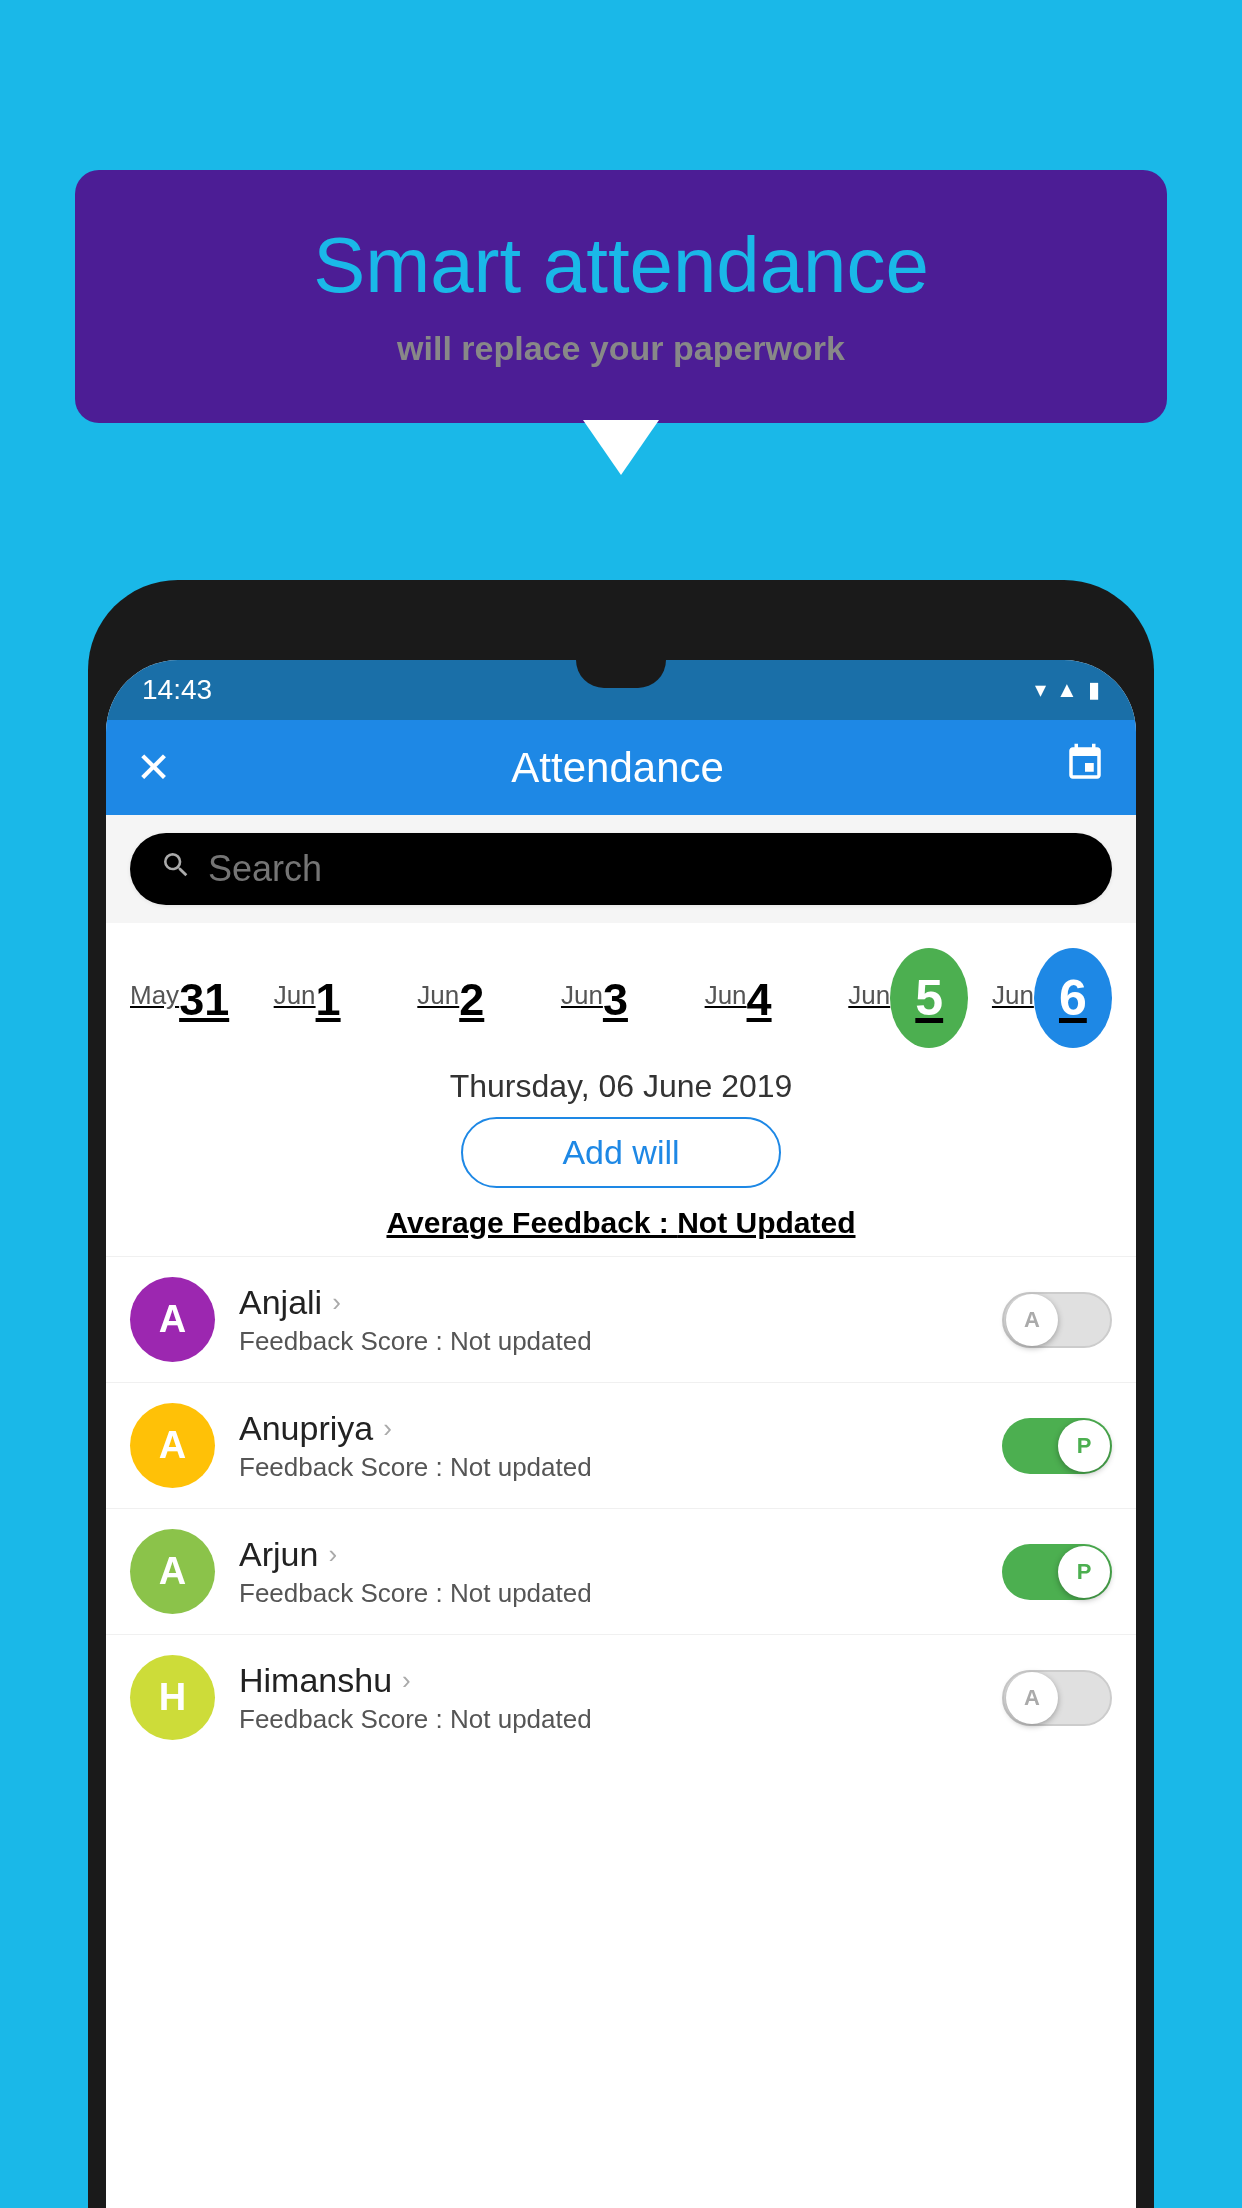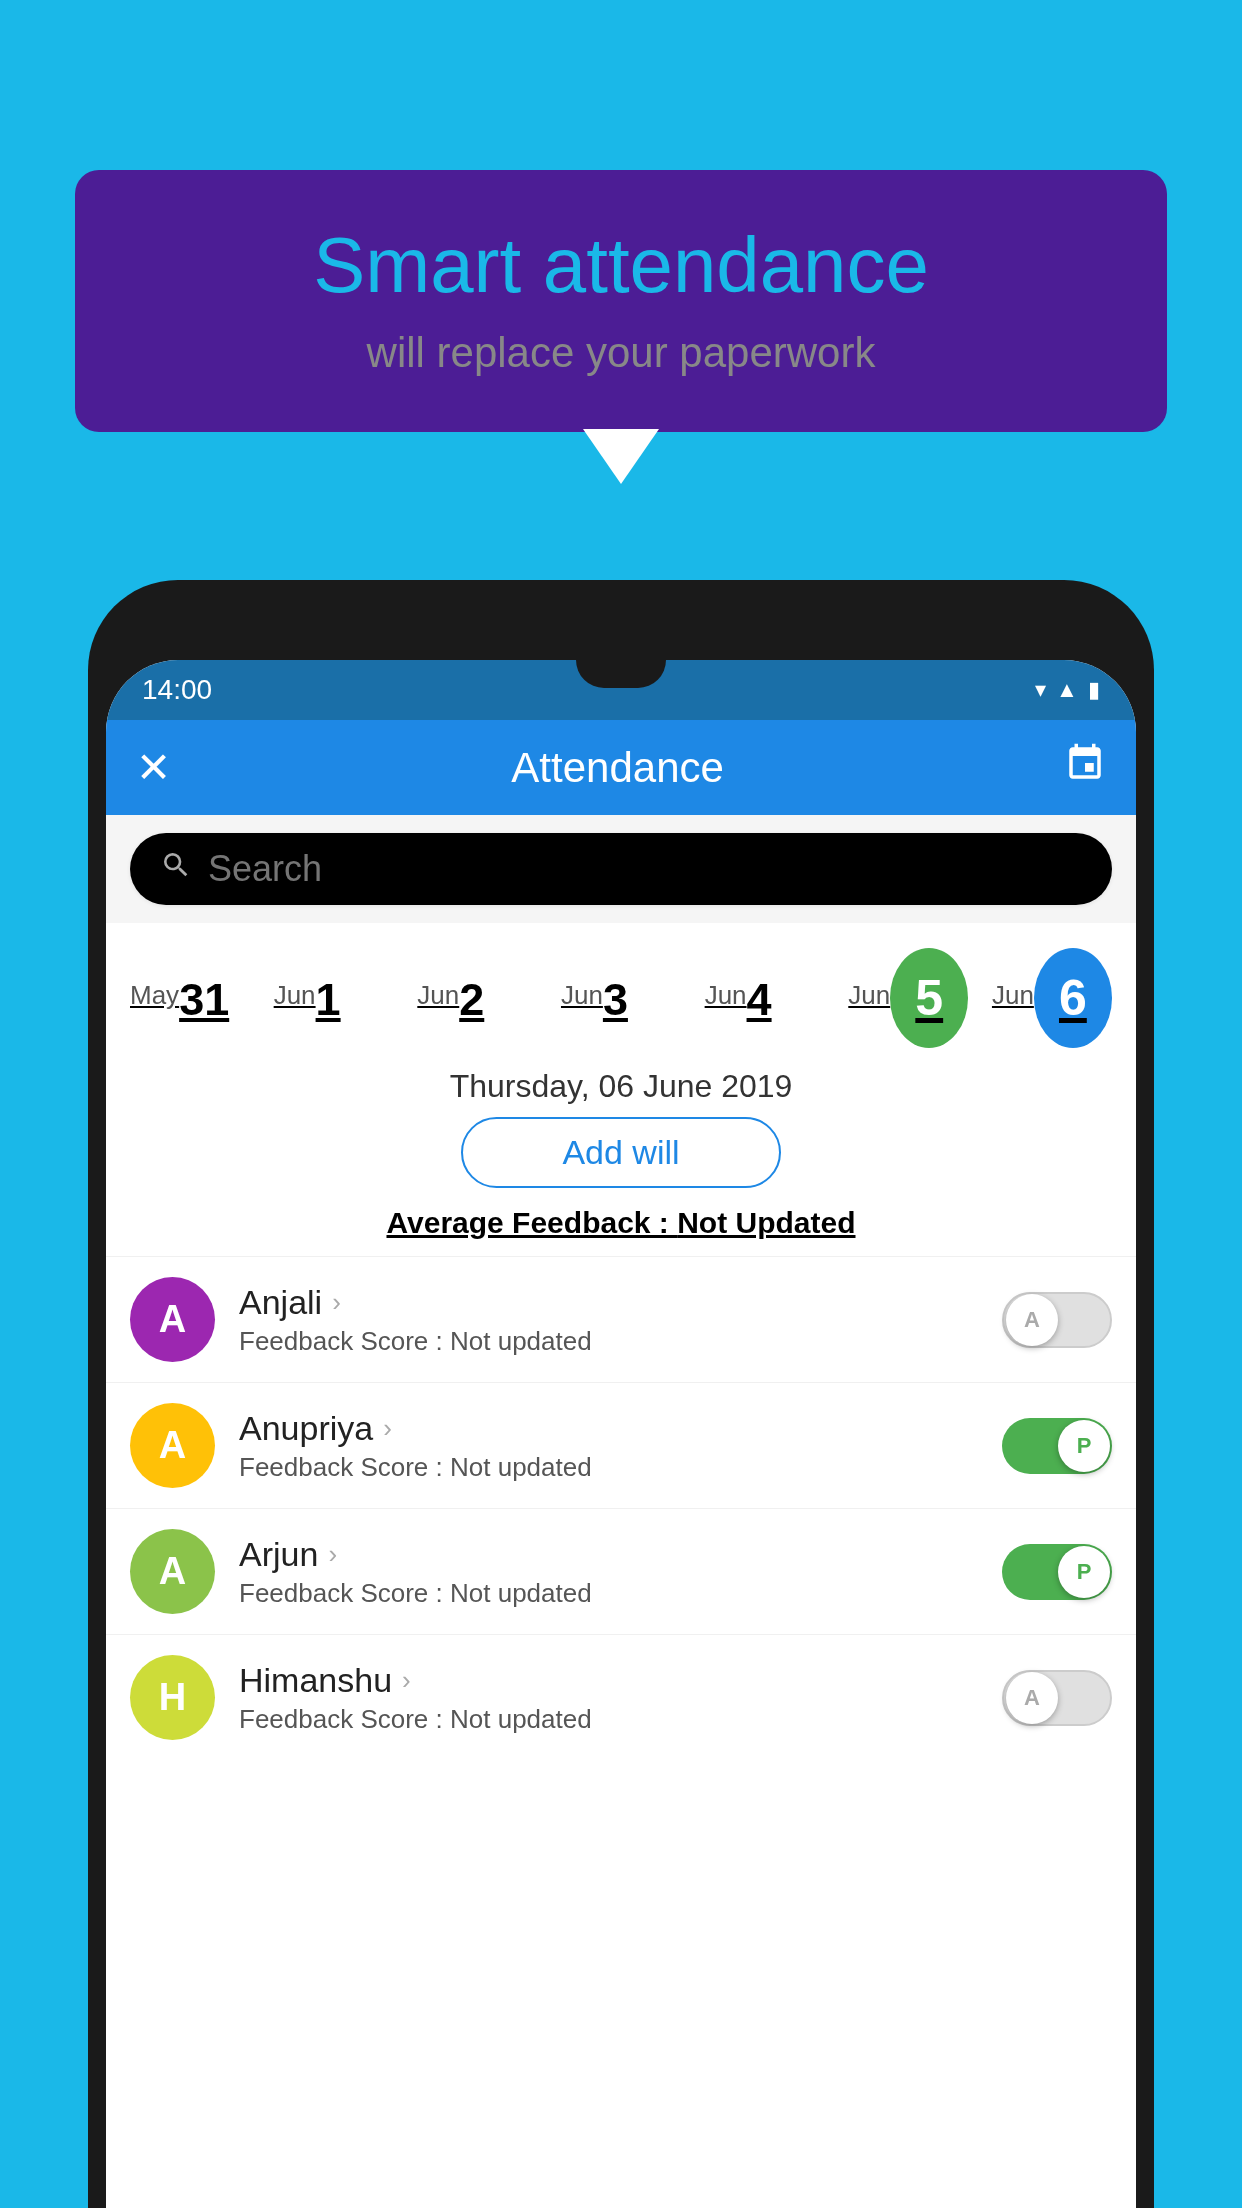--- a/index.html
+++ b/index.html
@@ -36,23 +36,23 @@
       border-right: 38px solid transparent;
       border-top: 55px solid white;
     }
     .bubble-title {
       font-size: 78px;
       color: #1ab8e8;
       font-weight: 400;
       margin-bottom: 18px;
     }
     .bubble-subtitle {
-      font-size: 42px;
+      font-size: 34px;
       color: #888;
-      font-weight: 400;
+      font-weight: 700;
     }
 
     
     .phone-frame {
       position: absolute;
       top: 580px;
       left: 88px;
       right: 88px;
       bottom: 0;
       background: #1a1a1a;
@@ -341,21 +341,21 @@
   <div class="bubble-subtitle">will replace your paperwork</div>
 </div>
 
 <div class="phone-frame">
 
   <div class="notch"></div>
 
   <div class="phone-screen">
 
     <div class="status-bar">
-      <span class="status-time">14:00</span>
+      <span class="status-time">14:43</span>
       <div class="status-icons">
         <span>▾</span>
         <span>▲</span>
         <span>▮</span>
       </div>
     </div>
 
     <div class="app-bar">
       <span class="app-bar-icon">✕</span>
       <span class="app-bar-title">Attendance</span>

